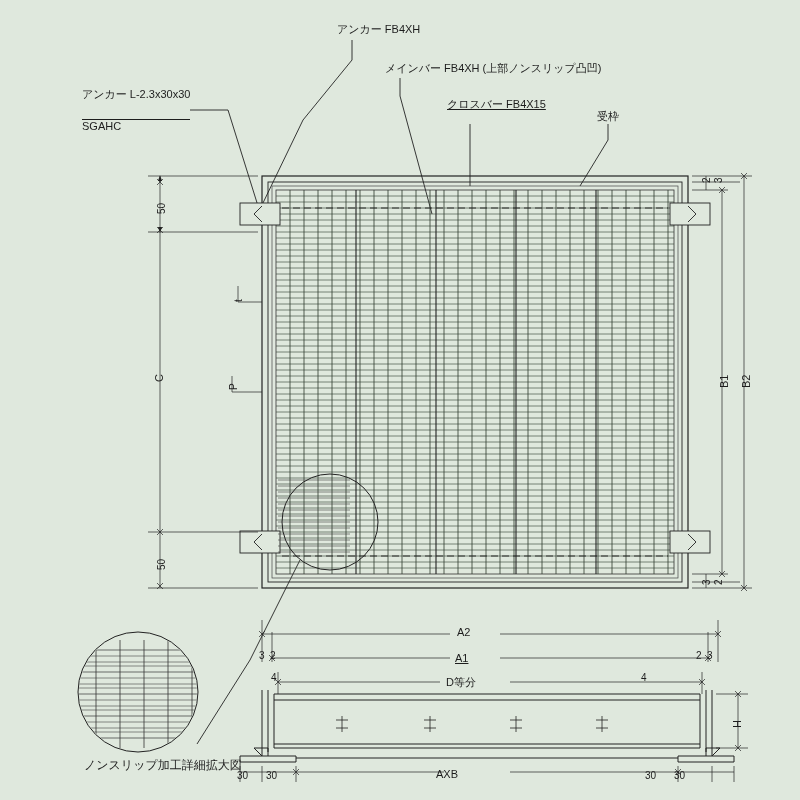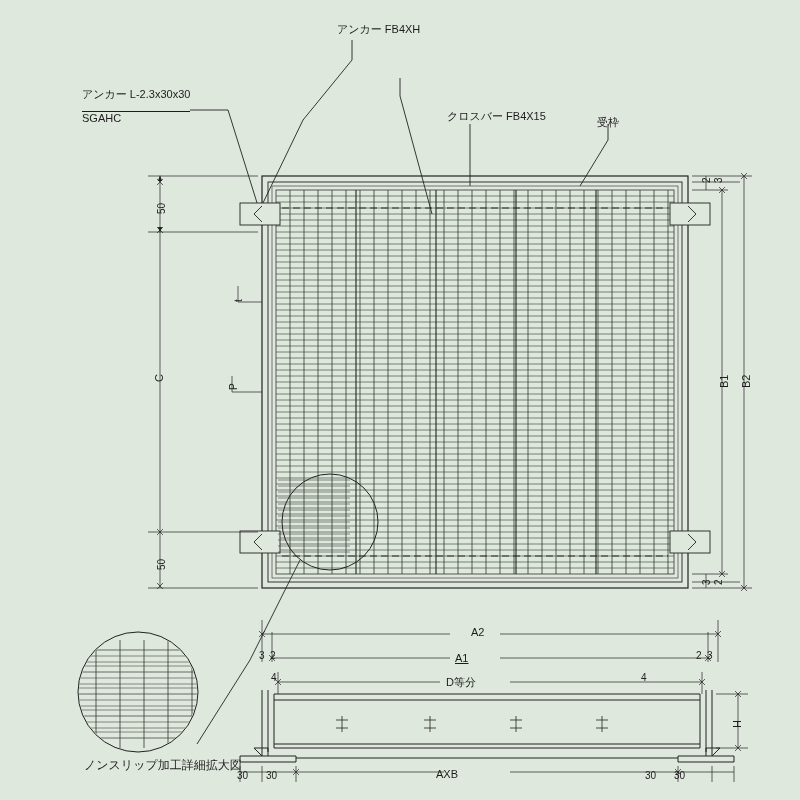--- a/index.html
+++ b/index.html
@@ -31,54 +31,55 @@
   svg.overlay {
     position: absolute;
     left: 0;
     top: 0;
     width: 800px;
     height: 800px;
     pointer-events: none;
   }
   .underline {
     border-bottom: 1px solid #1d1d1d;
-    padding-bottom: 9px;
+    padding-bottom: 17px;
   }
 </style>
 </head>
 <body>
 
 <div id="sheet">
 
   <div class="lbl" style="left:82px; top:88px;">
     <div class="underline">アンカー  L-2.3x30x30</div>
     <div>SGAHC</div>
   </div>
 
   <div class="lbl" style="left:337px; top:23px;">アンカー  FB4XH</div>
-  <div class="lbl" style="left:447px; top:110px;">クロスバー  FB4X15</div>
-  <div class="lbl" style="left:597px; top:116px;text-align:center;">受枠</div>
+  <div class="lbl" style="left:385px; top:62px;">メインバー  FB4XH (上部ノンスリップ凸凹)</div>
+  <div class="lbl" style="left:447px; top:98px;text-decoration:underline;">クロスバー  FB4X15</div>
+  <div class="lbl" style="left:597px; top:110px;text-align:center;">受枠</div>
 
   <div class="lbl tiny" style="left:84px; top:758px;">ノンスリップ加工詳細拡大図</div>
 
   <div class="lbl small rot" style="left:156px; top:214px; transform:rotate(-90deg);">50</div>
   <div class="lbl small rot" style="left:156px; top:570px; transform:rotate(-90deg);">50</div>
   <div class="lbl rot" style="left:153px; top:382px; transform:rotate(-90deg);">C</div>
   <div class="lbl small rot" style="left:233px; top:302px; transform:rotate(-90deg);">t</div>
   <div class="lbl small rot" style="left:228px; top:390px; transform:rotate(-90deg);">P</div>
 
   <div class="lbl rot" style="left:718px; top:388px; transform:rotate(-90deg);">B1</div>
   <div class="lbl rot" style="left:740px; top:388px; transform:rotate(-90deg);">B2</div>
 
   <div class="lbl small rot" style="left:701px; top:183px; transform:rotate(-90deg);">2</div>
   <div class="lbl small rot" style="left:713px; top:183px; transform:rotate(-90deg);">3</div>
   <div class="lbl small rot" style="left:701px; top:585px; transform:rotate(-90deg);">3</div>
   <div class="lbl small rot" style="left:713px; top:585px; transform:rotate(-90deg);">2</div>
 
-  <div class="lbl" style="left:471px; top:626px;">A2</div>
+  <div class="lbl" style="left:457px; top:626px;">A2</div>
   <div class="lbl" style="left:455px; top:652px;text-decoration:underline;">A1</div>
   <div class="lbl" style="left:446px; top:676px;">D等分</div>
   <div class="lbl" style="left:436px; top:768px;">AXB</div>
   <div class="lbl rot" style="left:731px; top:728px; transform:rotate(-90deg);">H</div>
 
   <div class="lbl small" style="left:259px; top:650px;">3</div>
   <div class="lbl small" style="left:270px; top:650px;">2</div>
   <div class="lbl small" style="left:696px; top:650px;">2</div>
   <div class="lbl small" style="left:707px; top:650px;">3</div>
   <div class="lbl small" style="left:271px; top:672px;">4</div>

